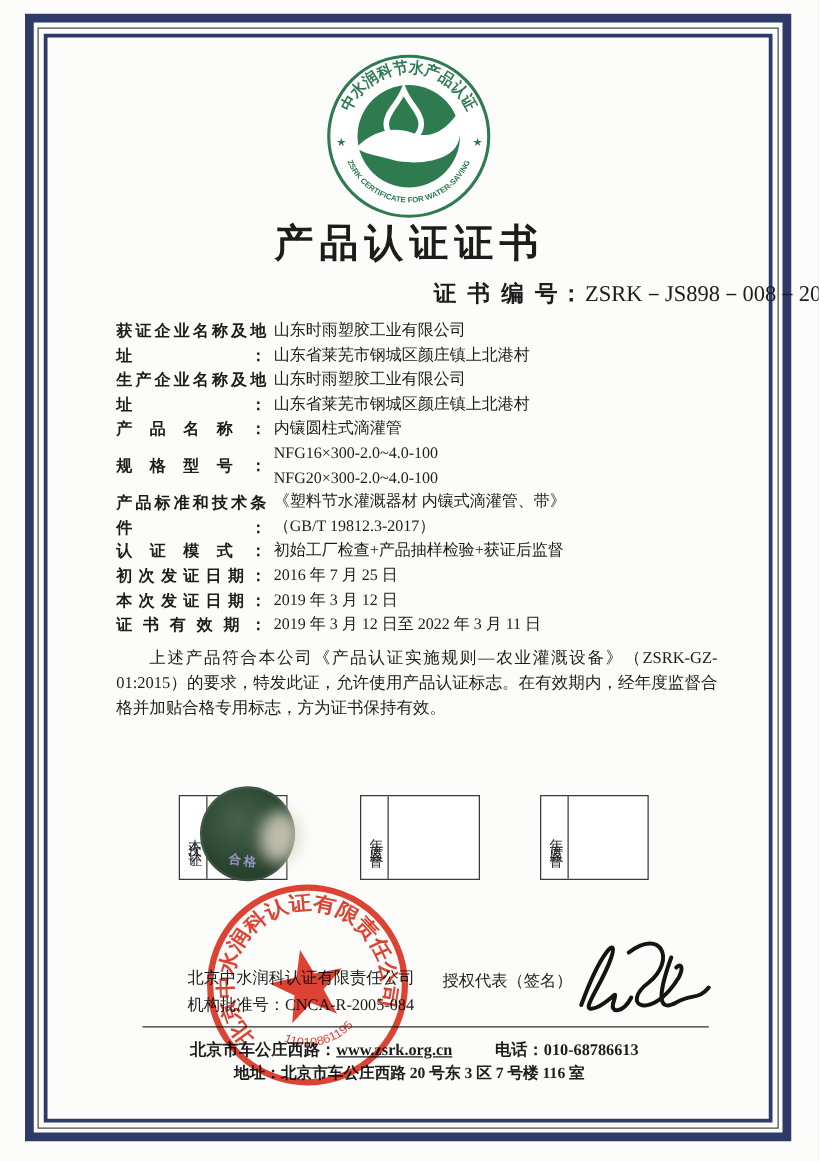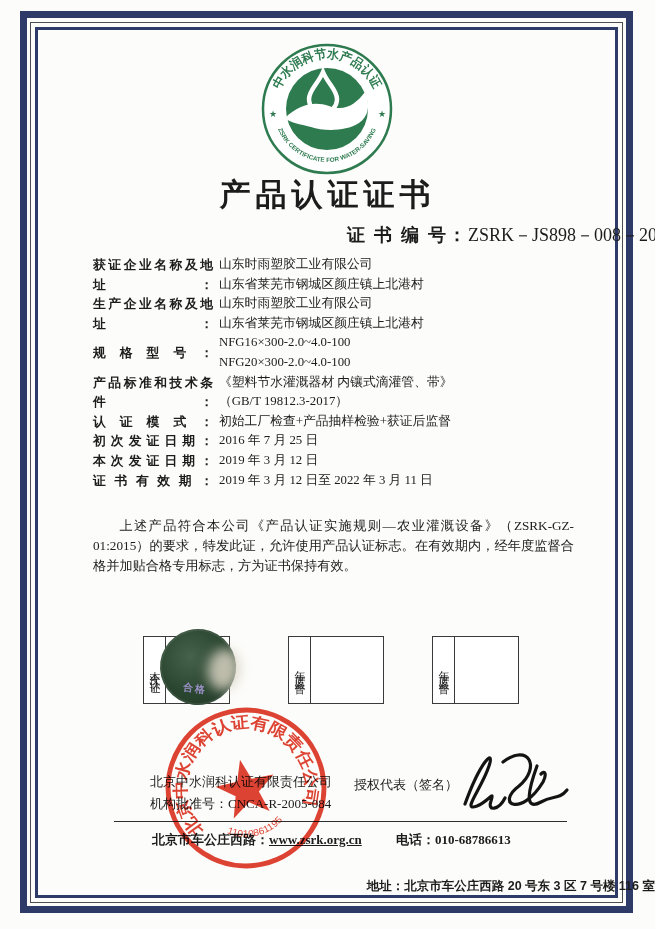--- a/index.html
+++ b/index.html
@@ -48,22 +48,22 @@
 
   .issuer{position:absolute;left:150px;top:771px;font-size:13px;line-height:21.5px;z-index:2;}
   .authrep{position:absolute;left:354px;top:776px;font-size:13px;z-index:2;}
   .sig{position:absolute;left:437px;top:740px;width:136px;height:84px;z-index:4;}
 
   .rule{position:absolute;left:114px;top:821px;width:453px;border-top:1.6px solid #2e2e2e;}
 
   .query{position:absolute;left:152px;top:831px;font-size:13px;font-weight:bold;z-index:2;}
   .query .site{text-decoration:underline;}
   .phone{position:absolute;left:396px;top:831px;font-size:13px;font-weight:bold;}
-  .address{position:absolute;left:0;right:0;top:878px;text-align:right;
-      font-family:Liberation Sans, sans-serif;font-weight:bold;font-size:12.5px;}
+  .address{position:absolute;left:0;right:0;top:850px;text-align:center;
+      font-family:Liberation Serif, serif;font-weight:bold;font-size:12.5px;}
 </style>
 </head>
 <body>
 
 <div class="page">
   <div class="b-outer"></div>
   <div class="b-gray"></div>
   <div class="b-inner"></div>
 
   <svg class="logo" viewBox="0 0 142 138">
@@ -97,20 +97,27 @@
       <div class="fval">
         <div>山东时雨塑胶工业有限公司</div>
         <div>山东省莱芜市钢城区颜庄镇上北港村</div>
       </div>
     </div>
     <div class="row">
       <span class="flabel">生产企业名称及地址：</span>
       <div class="fval">
         <div>山东时雨塑胶工业有限公司</div>
         <div>山东省莱芜市钢城区颜庄镇上北港村</div>
+      </div>
+    </div>
+    <div class="row">
+      <span class="flabel">产品名称：</span>
+      <div class="fval">
+        <div>内镶圆柱式滴灌管</div>
+
       </div>
     </div>
     <div class="row">
       <span class="flabel">规格型号：</span>
       <div class="fval">
         <div>NFG16×300-2.0~4.0-100</div>
         <div>NFG20×300-2.0~4.0-100</div>
       </div>
     </div>
     <div class="row">

